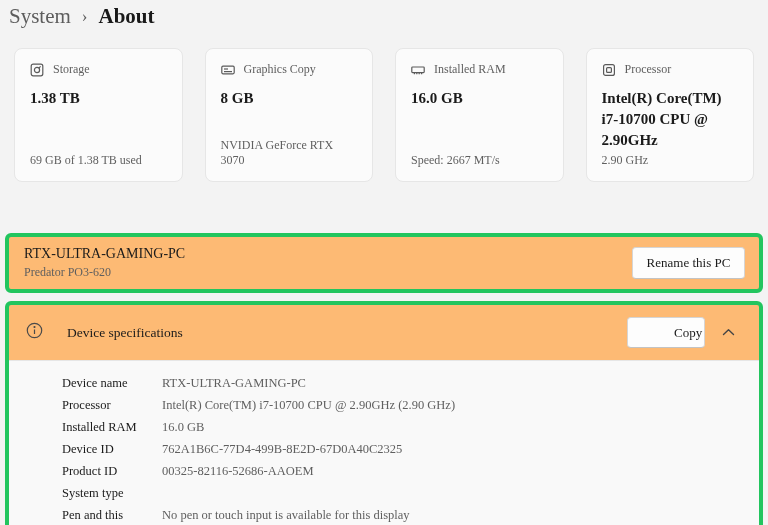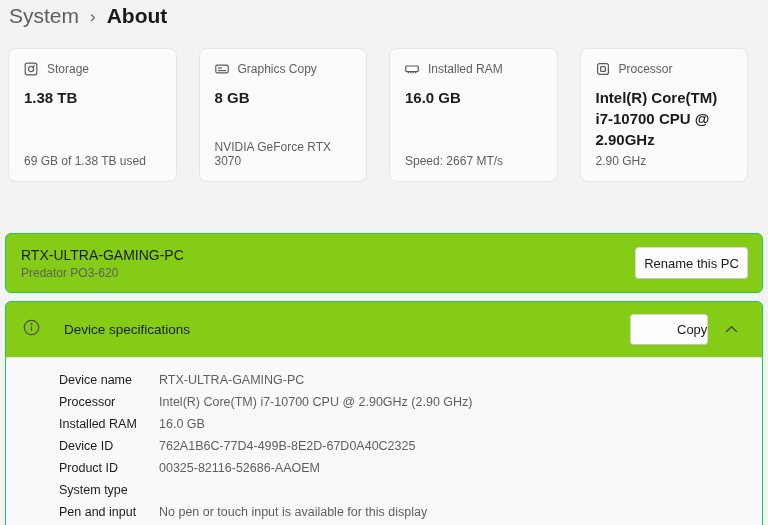--- a/index.html
+++ b/index.html
@@ -1,42 +1,42 @@
 <!DOCTYPE html>
 <html><head>
 <meta charset="utf-8">
 <style>
   html,body{margin:0;padding:0;}
   .screen{
     position:relative;width:768px;height:525px;overflow:hidden;
     background:#f3f3f3;
-    font-family:Liberation Sans, sans-serif;
+    font-family:Liberation Serif, serif;
     color:#1b1b1b;
   }
   
   .breadcrumb{position:absolute;left:9px;top:4px;display:flex;align-items:center;gap:11px;}
   .crumb-parent{font-size:21px;color:#5d5d5d;cursor:pointer;}
   .crumb-sep{font-size:17px;color:#5d5d5d;padding-top:1px;}
   .crumb-current{font-size:21px;font-weight:700;color:#191919;}
 
   
-  .cards{position:absolute;left:8px;top:48px;width:740px;display:grid;grid-template-columns:repeat(4,1fr);gap:22px;}
+  .cards{position:absolute;left:14px;top:48px;width:740px;display:grid;grid-template-columns:repeat(4,1fr);gap:22px;}
   .card{
     box-sizing:border-box;height:134px;background:#fbfbfb;border:1px solid #e6e6e6;
     border-radius:8px;padding:13px 15px;display:flex;flex-direction:column;
   }
   .card-head{display:flex;align-items:center;gap:9px;color:#5f5f5f;font-size:12px;}
   .card-head svg{flex:0 0 auto;display:block;}
   .card-value{margin-top:11px;font-size:15px;font-weight:700;color:#1b1b1b;line-height:1.4;flex:1;}
   .card-caption{font-size:12px;color:#5f5f5f;}
 
   
   .wide{
     position:absolute;left:5px;width:758px;box-sizing:border-box;
-    background:#84cc16;border:1px solid #22c55e;border-radius:6px;
+    background:#fdba74;border:4px solid #22c55e;border-radius:6px;
   }
   
   .name-card{top:233px;height:60px;display:flex;align-items:center;padding:0 14px 0 15px;}
   .name-lines{display:flex;flex-direction:column;gap:3px;}
   .device-name{font-size:14px;color:#1b1b1b;}
   .device-model{font-size:12px;color:#5f5f5f;}
 
   
   .btn{
     box-sizing:border-box;background:#fdfdfd;border:1px solid #d5d5d5;border-bottom-color:#c3c3c3;
@@ -175,19 +175,19 @@
         <span class="spec-value">762A1B6C-77D4-499B-8E2D-67D0A40C2325</span>
       </div>
       <div class="spec-row">
         <span class="spec-label">Product ID</span>
         <span class="spec-value">00325-82116-52686-AAOEM</span>
       </div>
       <div class="spec-row">
         <span class="spec-label">System type</span>
       </div>
       <div class="spec-row">
-        <span class="spec-label">Pen and input</span>
+        <span class="spec-label">Pen and this</span>
         <span class="spec-value">No pen or touch input is available for this display</span>
       </div>
     </div>
   </div>
 
 </div>
 
 </body></html>

